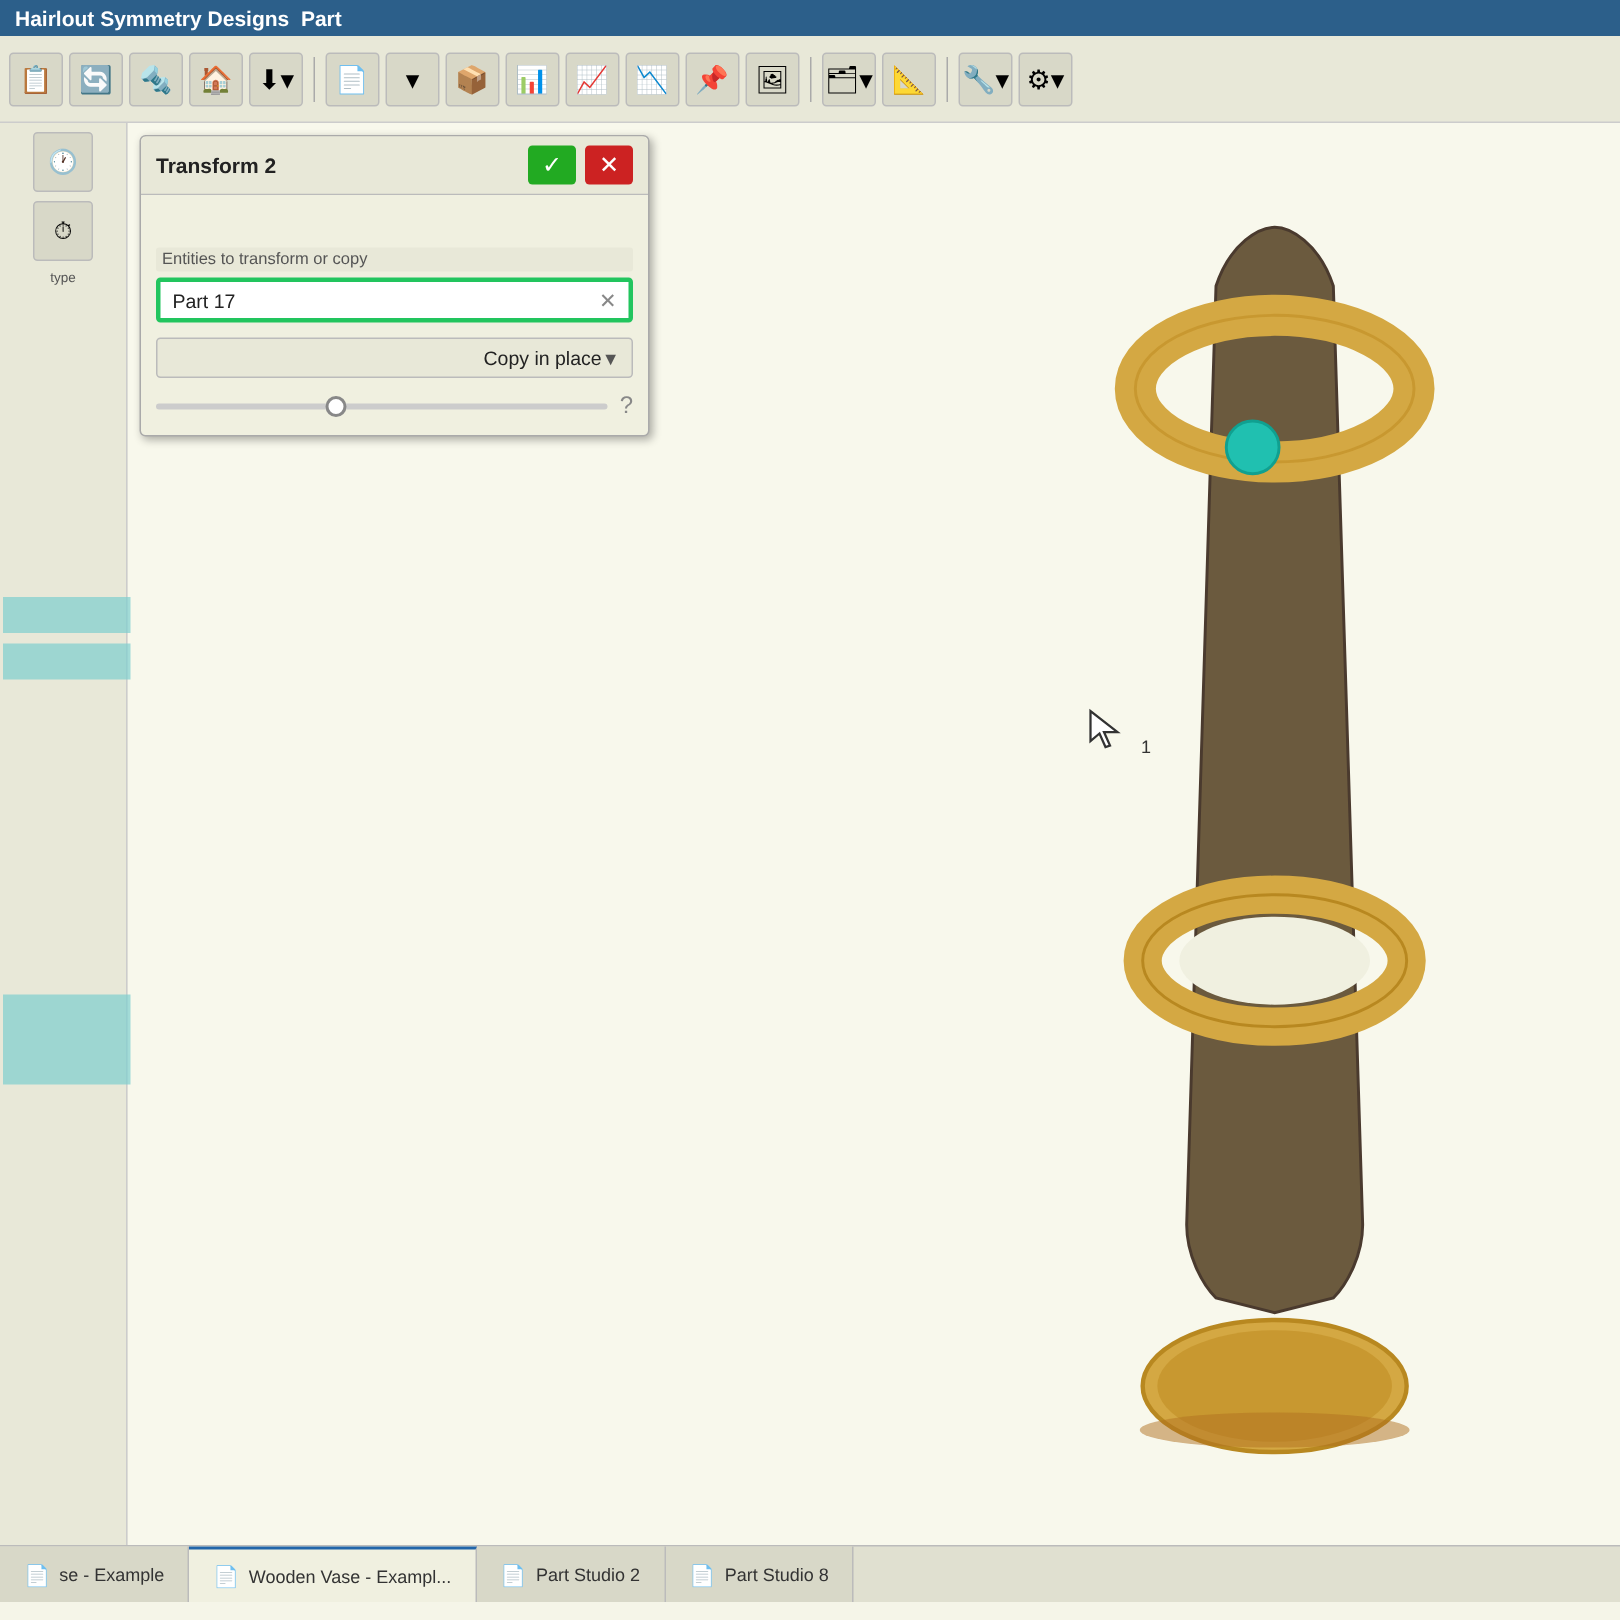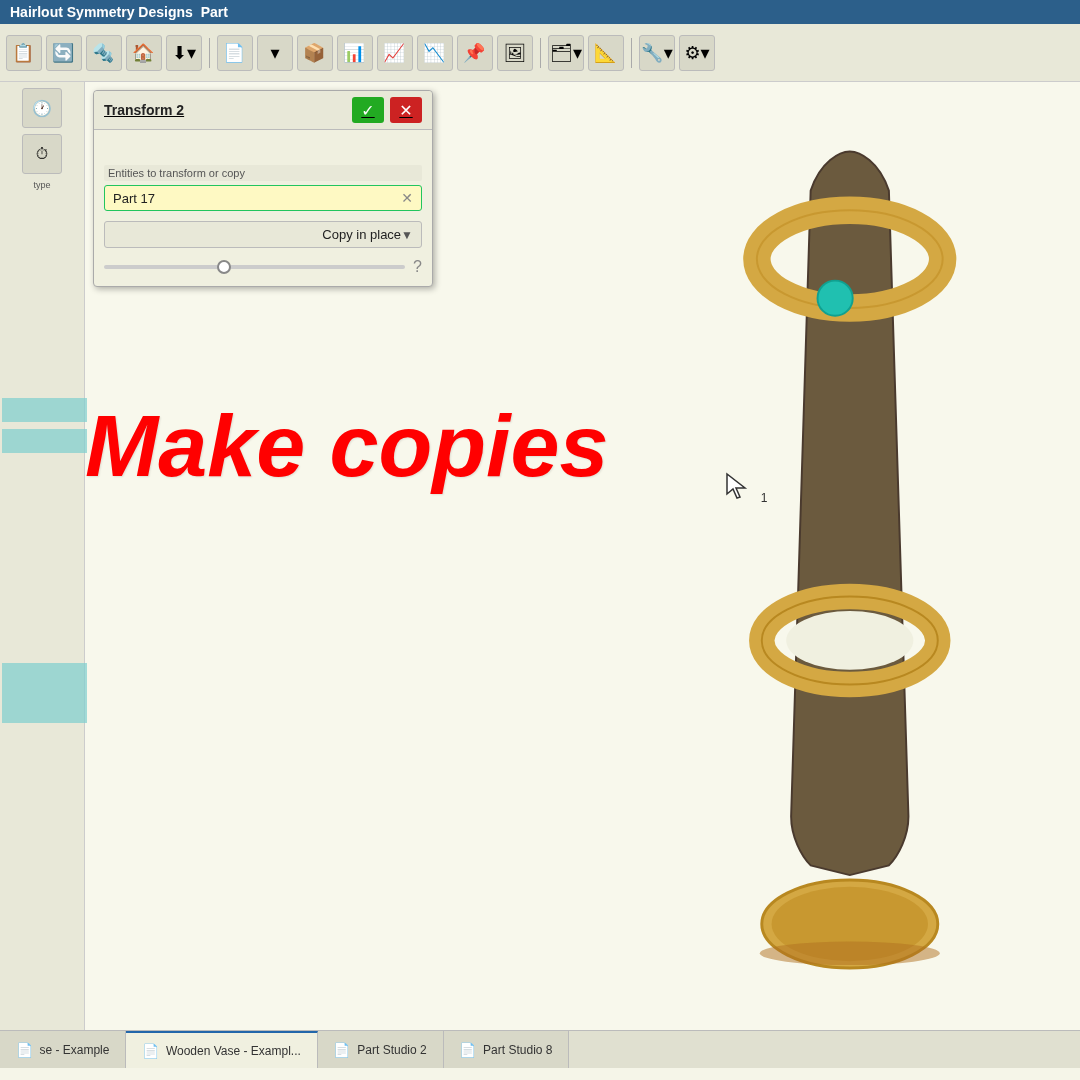--- a/index.html
+++ b/index.html
@@ -99,21 +99,20 @@
     }
 
     #transform-dialog-header {
       display: flex;
       align-items: center;
       justify-content: space-between;
       padding: 6px 10px;
       background: #e8e8d8;
       border-bottom: 1px solid #bbb;
       border-radius: 4px 4px 0 0;
-      text-decoration: underline;
     }
 
     #transform-dialog-title {
       font-size: 14px;
       font-weight: bold;
       color: #222;
     }
 
     #transform-dialog-buttons {
       display: flex;
@@ -167,22 +166,22 @@
       color: #555;
       background: #e8e8d8;
       padding: 2px 4px;
       border-radius: 2px;
     }
 
     .field-input-row {
       display: flex;
       align-items: center;
       gap: 20px;
-      background: #fef9c3;
-      border: 1px solid #22c55e;
+      background: #ffffff;
+      border: 3px solid #22c55e;
       border-radius: 3px;
       padding: 4px 8px;
     }
 
     .field-value {
       flex: 1;
       font-size: 13px;
       color: #222;
     }
 
@@ -407,21 +406,20 @@
         <div class="slider-row">
           <div class="slider-track">
             <div class="slider-thumb"></div>
           </div>
           <span class="slider-help">?</span>
         </div>
       </div>
     </div>
 
     <div id="overlay-text">
-      <div class="overlay-line1">Make copies</div>
     </div>
 
     <div id="cursor-indicator">
       <svg width="30" height="30" viewBox="0 0 30 30">
         <polygon points="2,2 2,22 8,17 12,26 15,25 11,16 20,16" fill="white" stroke="#333" stroke-width="1.5"></polygon>
       </svg>
       <span style="font-size:12px; color:#333; margin-left:2px;">1</span>
     </div>
 
     <svg id="model-svg" viewBox="0 0 380 900" xmlns="http://www.w3.org/2000/svg">

